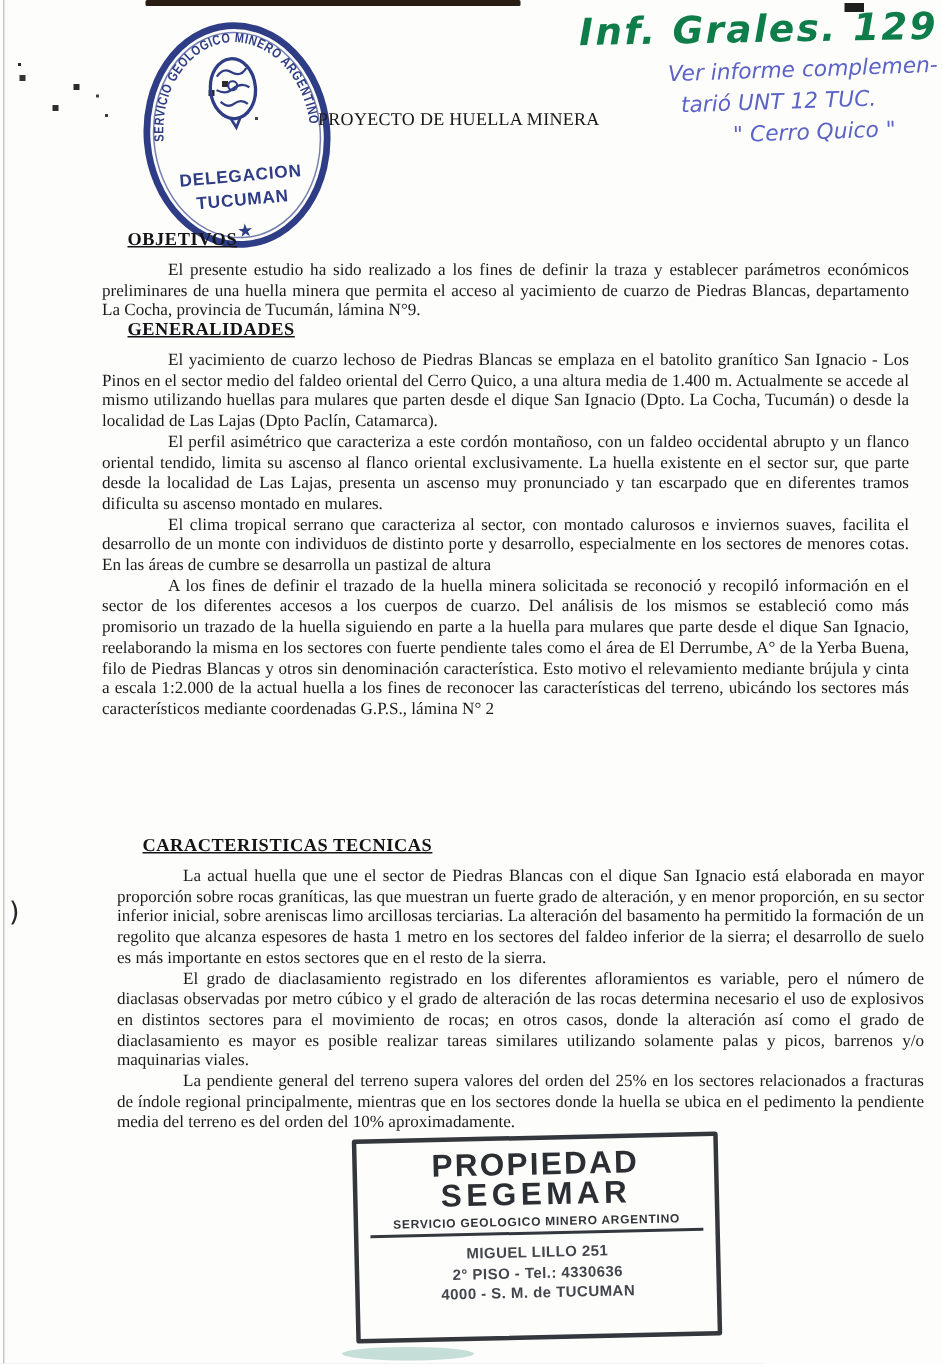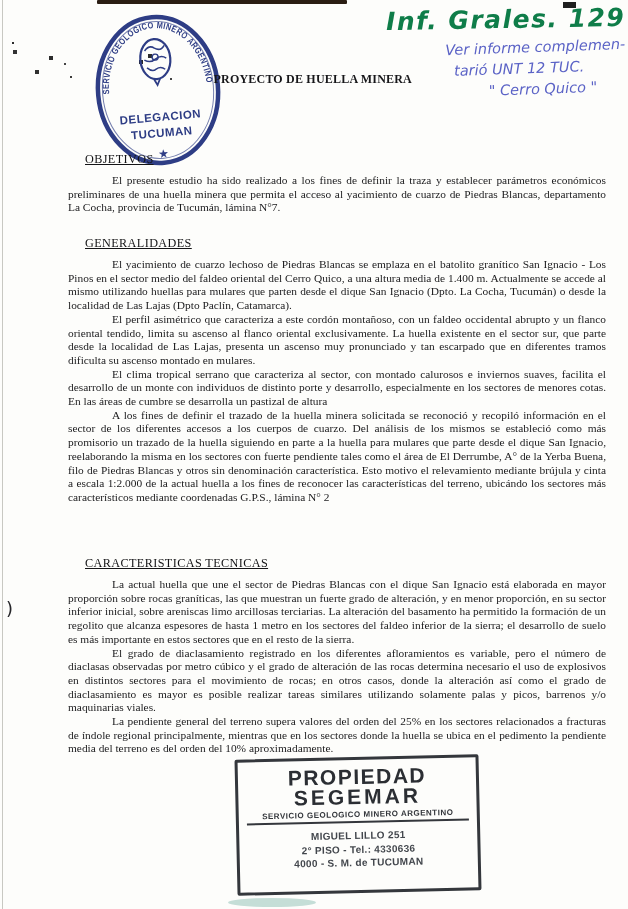--- a/index.html
+++ b/index.html
@@ -15,39 +15,39 @@
     box-shadow:2px 9px 0 1px #333,38px 15px 0 1px #2c2c2c,52px 21px 0 0 #444,
     24px 29px 0 1px #303030,58px 34px 0 0 #3a3a3a,128px 19px 0 1px #262626,137px 13px 0 1px #2b2b2b,158px 36px 0 0 #444;}
   .bottom-smudge{position:absolute;left:228px;top:898px;width:88px;height:9px;
     background:rgba(105,170,158,.38);border-radius:50%;}
   .margin-mark{position:absolute;left:6px;top:598px;font-size:18px;color:#26262a;font-family:"DejaVu Sans",cursive;}
 
   
   .seal{position:absolute;left:92px;top:12px;width:132px;height:156px;transform:rotate(-5deg);}
 
   
-  .title-block{position:absolute;left:212px;top:72px;width:200px;text-align:right;
-    font-weight:bold;font-size:12px;line-height:14px;color:#17171a;letter-spacing:.2px;}
+  .title-block{position:absolute;left:212px;top:72px;width:200px;text-align:left;
+    font-weight:normal;font-size:12px;line-height:14px;color:#17171a;letter-spacing:.2px;}
 
   
   .hw-green{position:absolute;left:386px;top:5px;font-family:cursive,"DejaVu Sans",sans-serif;
     font-style:italic;font-weight:bold;font-size:25px;color:#0f7d49;letter-spacing:1.5px;
     transform:rotate(-1deg);white-space:nowrap;}
   .hw-blue{position:absolute;left:446px;top:37px;font-family:cursive,"DejaVu Sans",sans-serif;
     font-style:italic;font-size:14.5px;color:#5b63c6;transform:rotate(-2deg);
     line-height:21px;white-space:nowrap;}
   .hw-blue .l2{margin-left:8px;}
   .hw-blue .l3{margin-left:42px;}
 
   
   .section{position:absolute;left:68px;width:538px;}
   .sec-objetivos{top:152px;}
-  .sec-generalidades{top:236px;}
-  .sec-caracteristicas{top:556px;}
-  .sec-heading{font-size:12.2px;font-weight:normal;letter-spacing:.4px;color:#141416;
+  .sec-generalidades{top:212px;}
+  .sec-caracteristicas{top:556px;margin-left:10px;}
+  .sec-heading{font-size:12.2px;font-weight:bold;letter-spacing:.4px;color:#141416;
     text-decoration:underline;margin:0 0 7px 17px;}
   .section p{font-size:11.4px;line-height:13.7px;text-align:justify;text-indent:44px;
     margin:0;color:#1b1b1d;}
 
   
   .stamp{position:absolute;left:236px;top:757px;width:238px;height:130px;
     border:3.5px solid #34373c;border-radius:2px;transform:rotate(-1.3deg);
     display:flex;flex-direction:column;align-items:center;
     font-family:"Liberation Sans",sans-serif;color:#2b2e33;}
   .stamp-title1{font-size:21px;font-weight:bold;letter-spacing:1.5px;margin-top:5px;}
@@ -99,21 +99,21 @@
 
   <div class="hw-green">Inf. Grales. 129</div>
   <div class="hw-blue">
     <div class="l1">Ver informe complemen-</div>
     <div class="l2">tarió  UNT 12 TUC.</div>
     <div class="l3">" Cerro Quico "</div>
   </div>
 
   <div class="section sec-objetivos">
     <div class="sec-heading">OBJETIVOS</div>
-    <p>El presente estudio ha sido realizado a los fines de definir la traza y establecer parámetros económicos preliminares de una huella minera que permita el acceso al yacimiento de cuarzo de Piedras Blancas, departamento La Cocha, provincia de Tucumán, lámina N°7.</p>
+    <p>El presente estudio ha sido realizado a los fines de definir la traza y establecer parámetros económicos preliminares de una huella minera que permita el acceso al yacimiento de cuarzo de Piedras Blancas, departamento La Cocha, provincia de Tucumán, lámina N°9.</p>
   </div>
 
   <div class="section sec-generalidades">
     <div class="sec-heading">GENERALIDADES</div>
     <p>El yacimiento de cuarzo lechoso de Piedras Blancas se emplaza en el batolito granítico San Ignacio - Los Pinos en el sector medio del faldeo oriental del Cerro Quico, a una altura media de 1.400 m. Actualmente se accede al mismo utilizando huellas para mulares que parten desde el dique San Ignacio (Dpto. La Cocha, Tucumán) o desde la localidad de Las Lajas (Dpto Paclín, Catamarca).</p>
     <p>El perfil asimétrico que caracteriza a este cordón montañoso, con un faldeo occidental abrupto y un flanco oriental tendido, limita su ascenso al flanco oriental exclusivamente. La huella existente en el sector sur, que parte desde la localidad de Las Lajas, presenta un ascenso muy pronunciado y tan escarpado que en diferentes tramos dificulta su ascenso montado en mulares.</p>
     <p>El clima tropical serrano que caracteriza al sector, con montado calurosos e inviernos suaves, facilita el desarrollo de un monte con individuos de distinto porte y desarrollo, especialmente en los sectores de menores cotas. En las áreas de cumbre  se desarrolla un pastizal de altura</p>
     <p>A los fines de definir el trazado de la huella minera solicitada se reconoció y recopiló información en el sector de los diferentes accesos a los cuerpos de cuarzo. Del análisis de los mismos se estableció como más promisorio un trazado de la huella siguiendo en parte a la huella para mulares que parte desde el dique San Ignacio, reelaborando la misma en los sectores con fuerte pendiente tales como el área de El Derrumbe, A° de la Yerba Buena, filo de Piedras Blancas  y otros sin denominación característica. Esto motivo el relevamiento mediante brújula y cinta a escala 1:2.000 de la actual huella a los fines de reconocer las características del terreno, ubicándo los sectores más característicos mediante coordenadas G.P.S., lámina N° 2</p>
   </div>
 

